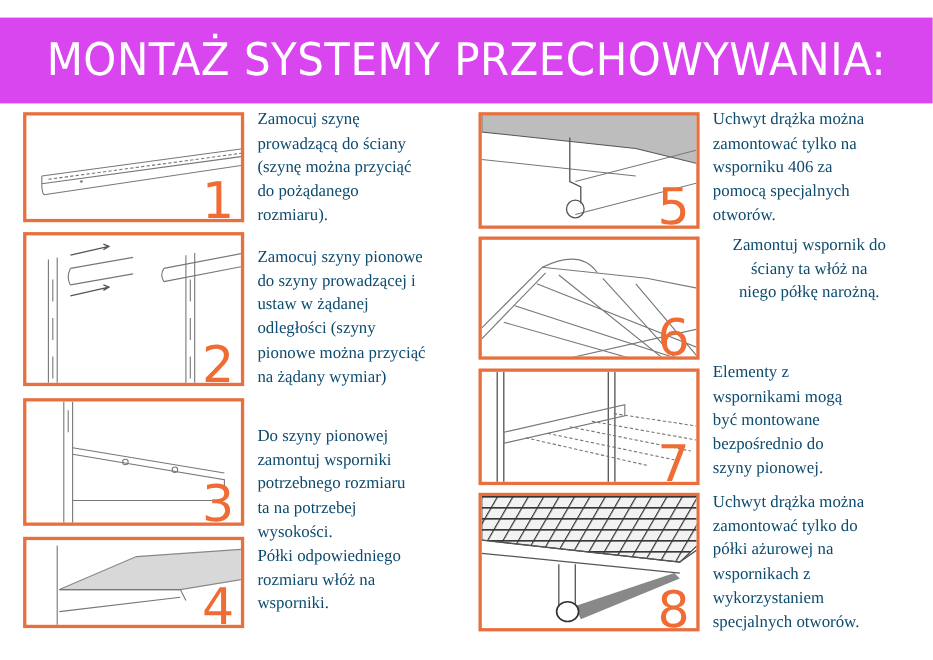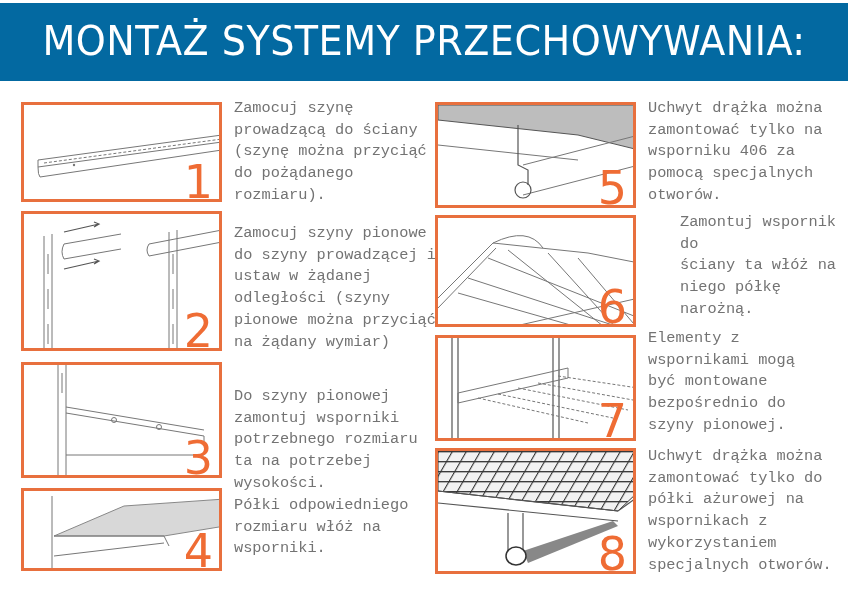--- a/index.html
+++ b/index.html
@@ -1,26 +1,26 @@
 <!DOCTYPE html>
 <html><head>
 <meta charset="utf-8">
 <style>
   html, body { margin:0; padding:0; }
   body { width:848px; height:600px; background:#ffffff; position:relative; overflow:hidden;
          font-family:"DejaVu Sans", sans-serif; }
-  .header { position:absolute; left:0; top:3px; width:848px; height:78px; background:#0369a1;text-decoration:underline; }
+  .header { position:absolute; left:0; top:16px; width:848px; height:78px; background:#d946ef;text-decoration:underline; }
   .header h1 { margin:0; position:absolute; left:0; right:0; top:14px; text-align:center;
                color:#ffffff; font-weight:normal; font-size:41px; letter-spacing:0.5px;
                font-family:"DejaVu Sans", sans-serif; transform:scaleX(0.93); }
   .box { position:absolute; border:3px solid #e8703e; box-sizing:border-box; background:#fff; overflow:hidden; }
   .num { position:absolute; right:6px; bottom:-6px; color:#ef6c34; font-size:46px; line-height:1;
          font-family:"DejaVu Sans", sans-serif; font-weight:normal; }
-  .desc { position:absolute; color:#737373; font-size:15.3px; line-height:21.7px; white-space:pre-line;
-          font-family:Liberation Mono, monospace; }
+  .desc { position:absolute; color:#0c4a6e; font-size:15.3px; line-height:21.7px; white-space:pre-line;
+          font-family:Liberation Serif, serif; }
   svg { position:absolute; left:0; top:0; }
   .ln { stroke:#777; stroke-width:1; fill:none; }
   .lnd { stroke:#555; stroke-width:1.2; fill:none; }
 </style>
 </head>
 <body>
 
 <div class="header">
   <h1>MONTAŻ SYSTEMY PRZECHOWYWANIA:</h1>
 </div>
@@ -101,21 +101,21 @@
 
 <div class="box" style="left:435px;top:215px;width:201px;height:112px;">
   <svg width="201" height="112">
     <path class="ln" d="M0 80 L55 25 L150 35 L201 45 M0 90 L58 30"></path>
     <path class="ln" d="M55 25 Q90 8 105 30"></path>
     <path class="ln" d="M30 60 L190 112 M20 75 L150 112 M50 40 L201 100 M70 32 L170 112 M110 35 L180 112 M140 40 L201 112"></path>
     <path class="ln" d="M60 112 L201 80"></path>
   </svg>
   <div class="num">6</div>
 </div>
-<div class="desc" style="left:680px;top:212px;">Zamontuj wspornik do
+<div class="desc" style="left:666px;top:212px;text-align:center;">Zamontuj wspornik do
 ściany ta włóż na
 niego półkę narożną.</div>
 
 <div class="box" style="left:435px;top:335px;width:201px;height:106px;">
   <svg width="201" height="106">
     <path class="lnd" d="M14 0 L14 106 M20 0 L20 106 M115 0 L115 106 M121 0 L121 106"></path>
     <path class="ln" d="M20 55 L130 30 L130 40 L20 65 Z"></path>
     <path class="ln" d="M40 60 L150 85 M60 56 L175 80 M80 50 L190 72 M100 45 L195 62 M120 38 L200 50" stroke-dasharray="3 2"></path>
   </svg>
   <div class="num">7</div>

